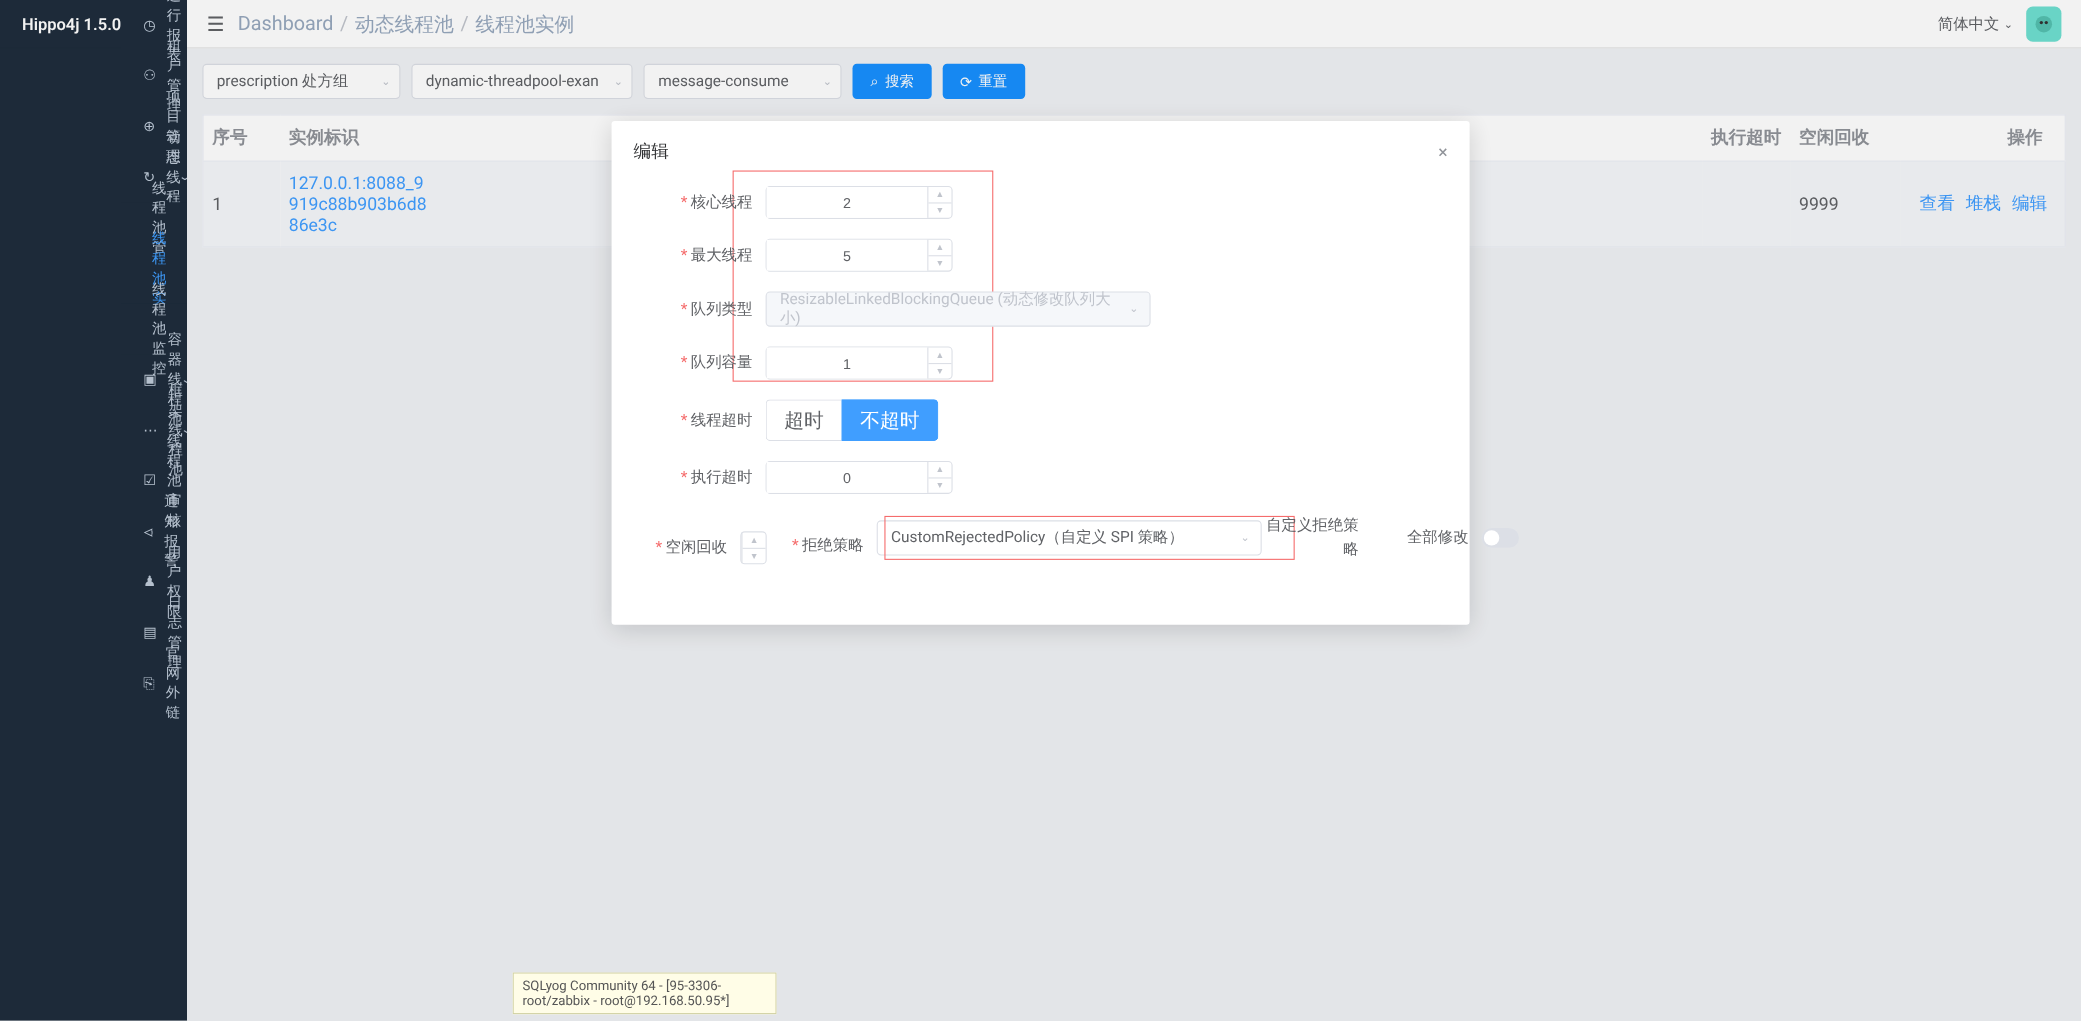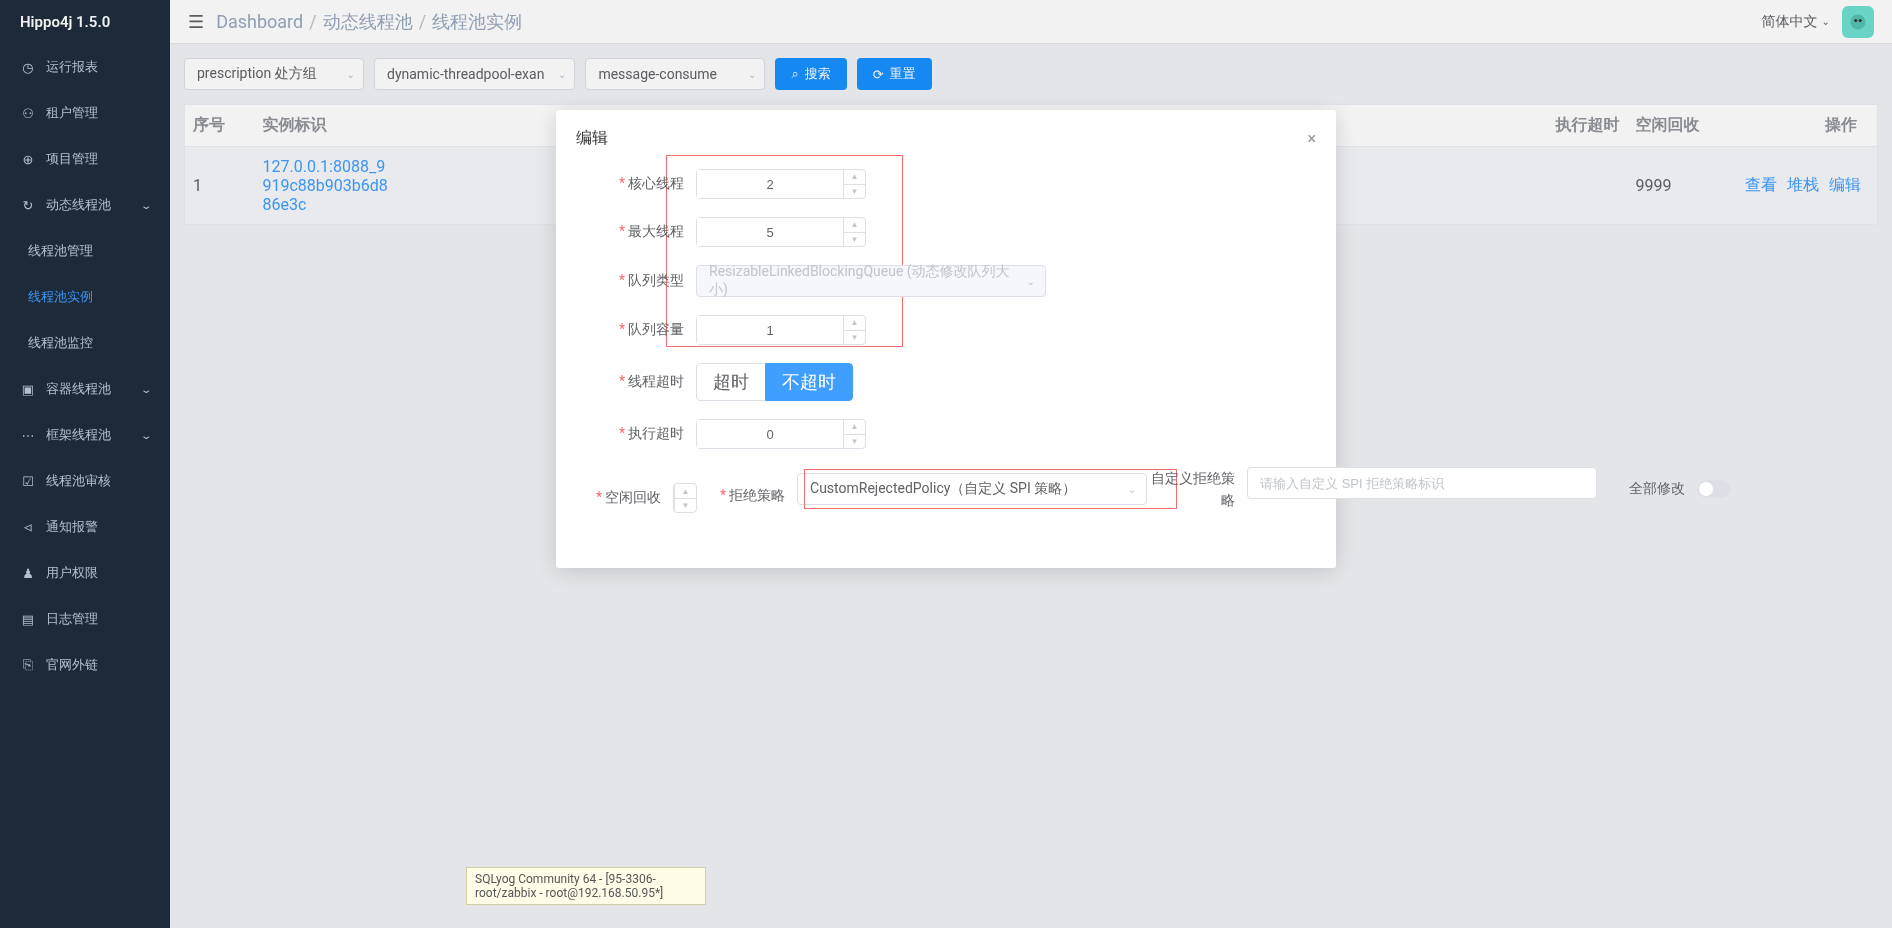--- a/index.html
+++ b/index.html
@@ -1,20 +1,20 @@
 <!DOCTYPE html>
 <html><head>
 <meta charset="utf-8">
 <style>
 * { margin: 0; padding: 0; box-sizing: border-box; }
 body { font-family: -apple-system, BlinkMacSystemFont, "Segoe UI", Roboto, Arial, sans-serif; font-size: 14px; color: #606266; background: #f0f2f5; overflow: hidden; }
 .app { display: flex; height: 100vh; width: 100vw; }
 
 
-.sidebar { width: 170px; background: #1f2d3d; color: #bfcbd9; flex-shrink: 0; display: flex; flex-direction: column; }
+.sidebar { width: 170px; background: #1f2d3d; color: #bfcbd9; flex-shrink: 0; display: flex; flex-direction: row; }
 .sidebar-header { height: 44px; display: flex; align-items: center; padding-left: 20px; font-weight: 600; color: #fff; font-size: 15px; background: #1f2d3d; border-bottom: 1px solid #1f2d3d; }
 .sidebar-menu { flex: 1; overflow-y: auto; }
 .menu-item { display: flex; align-items: center; height: 46px; padding: 0 20px; cursor: pointer; color: #bfcbd9; font-size: 13px; position: relative; }
 .menu-item.sub { padding-left: 28px; background: #1f2d3d; }
 .menu-item.sub.active { color: #409eff; }
 .menu-item .icon { width: 16px; margin-right: 10px; display: inline-flex; align-items: center; justify-content: center; }
 .menu-item .arrow { margin-left: auto; font-size: 10px; transform: scaleX(1.5); }
 
 
 .main { flex: 1; display: flex; flex-direction: column; overflow: hidden; }
@@ -75,21 +75,21 @@
 .radio-btn.active { background: #409eff; color: #fff; border-color: #409eff; }
 .radio-btn:first-child { border-radius: 4px 0 0 4px; border-right: none; }
 .radio-btn:last-child { border-radius: 0 4px 4px 0; }
 
 .text-input { width: 350px; height: 32px; border: 1px solid #dcdfe6; border-radius: 4px; padding: 0 12px; outline: none; font-size: 13px; }
 .text-input::placeholder { color: #c0c4cc; }
 
 .switch { width: 34px; height: 18px; background: #dcdfe6; border-radius: 10px; position: relative; cursor: pointer; }
 .switch::after { content: ""; width: 14px; height: 14px; background: #fff; border-radius: 50%; position: absolute; top: 2px; left: 2px; }
 
-.taskbar-hint { position: fixed; bottom: 23px; left: 466px; background: #fffde7; border: 1px solid #d0d0a0; padding: 4px 8px; font-size: 12px; color: #555; z-index: 200; width: 240px; }
+.taskbar-hint { position: fixed; bottom: 6px; left: 466px; background: #fffde7; border: 1px solid #d0d0a0; padding: 4px 8px; font-size: 12px; color: #555; z-index: 200; width: 240px; }
 
 .confirm-highlight { position: absolute; border: 1px solid #f56c6c; pointer-events: none; }
 
 svg { display: block; }
 </style>
 </head>
 <body>
 
 <div class="app">
 
@@ -317,21 +317,20 @@
         <div class="form-label required">拒绝策略</div>
         <div class="select-wide" style="position:relative;">
           <span>CustomRejectedPolicy（自定义 SPI 策略）</span>
           <span class="caret">⌄</span>
         </div>
         <div class="highlight-red" style="top:-4px; left:107px; width:373px; height:40px;"></div>
       </div>
 
       <div class="form-row" style="align-items:flex-start;">
         <div class="form-label" style="line-height:1.6;white-space:normal;width:100px;">自定义拒绝策略</div>
-        <input class="text-input" placeholder="请输入自定义 SPI 拒绝策略标识" style="">
       </div>
 
       <div class="form-row">
         <div class="form-label">全部修改</div>
         <div class="switch"></div>
       </div>
 
     </div>
   </div>
 </div>

